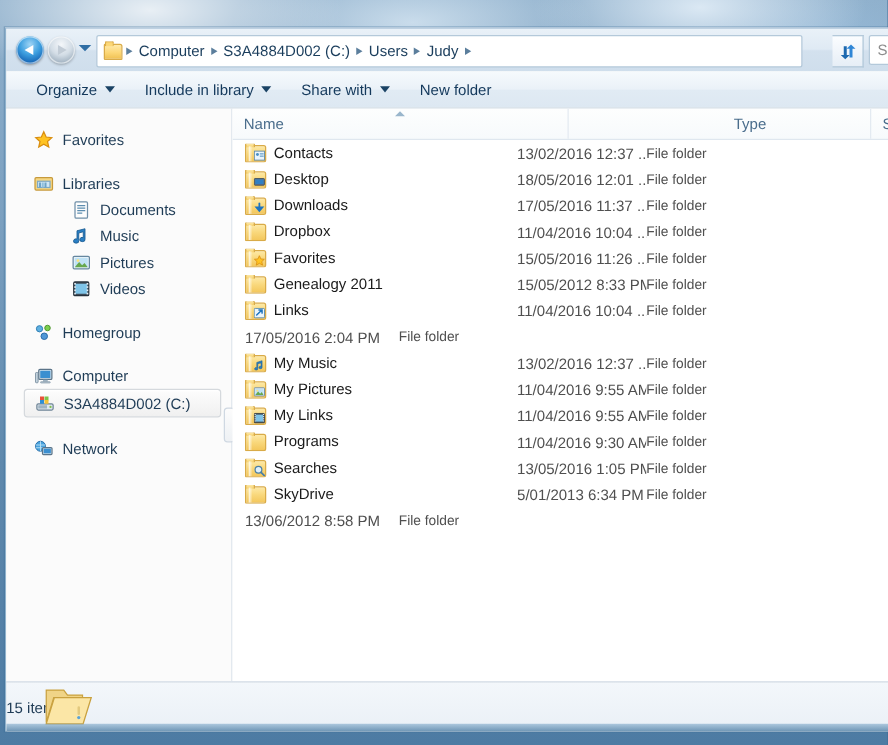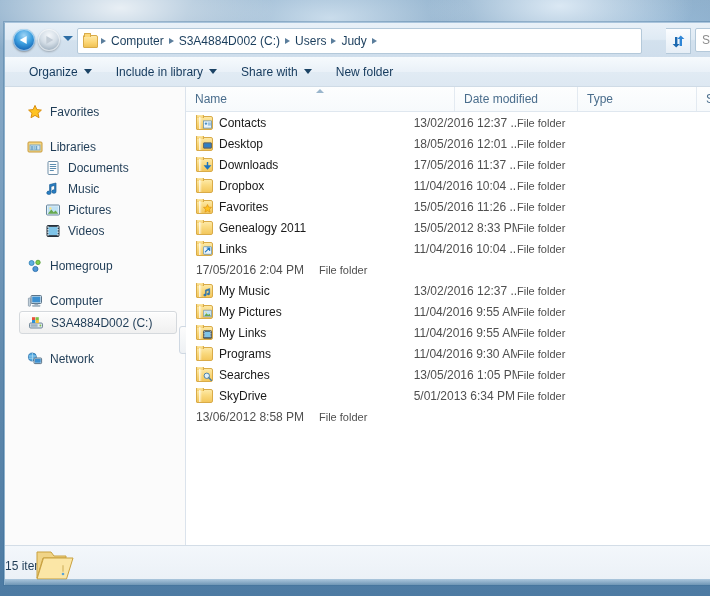--- a/index.html
+++ b/index.html
@@ -107,21 +107,21 @@
   
   #body{position:relative;height:458px;background:#fbfbfb;}
   #nav{
     position:absolute;left:0;top:0;width:180px;height:100%;
     background:#fbfbfb;border-right:1px solid #dbe3ec;overflow:hidden;
   }
   .nav-group{margin-top:14px;}
   .nav-row{
     display:flex;align-items:center;height:21px;padding-left:22px;gap:7px;color:#1f3c56;font-size:12px;white-space:nowrap;
   }
-  .nav-row.child{padding-left:40px;}
+  .nav-row.child{padding-left:40px;margin-left:12px;}
   .nav-row.sel{
     margin:0 8px 0 14px;padding-left:8px;height:21px;
     background:linear-gradient(180deg,#fdfdfd,#f0f0f0);
     border:1px solid #d5d9dd;border-radius:3px;
     box-shadow:inset 0 1px 0 #fff;
   }
   .nav-label{overflow:hidden;text-overflow:ellipsis;}
   .ico{width:16px;height:16px;flex:none;position:relative;}
   
   #splitter{
@@ -140,21 +140,21 @@
     position:absolute;top:0;height:24px;line-height:24px;color:#4a6d8c;font-size:12px;
     padding-left:9px;box-sizing:border-box;border-right:1px solid #e3eaf1;overflow:hidden;white-space:nowrap;
   }
   .sortarrow{
     position:absolute;width:0;height:0;top:2px;
     border-left:4px solid transparent;border-right:4px solid transparent;border-bottom:4px solid #9ab6cc;
   }
   .row{
     position:relative;height:21px;display:flex;align-items:center;padding-left:10px;
   }
-  .cell-name{display:flex;align-items:center;gap:6px;width:259px;color:#1a1a1a;font-size:12px;white-space:nowrap;overflow:hidden;}
+  .cell-name{display:flex;gap:6px;width:259px;color:#1a1a1a;font-size:12px;white-space:nowrap;overflow:hidden;}
   .cell-date{width:123px;color:#4f4f4f;font-size:12px;white-space:nowrap;overflow:hidden;}
   .cell-type{width:119px;color:#4f4f4f;font-size:11px;white-space:nowrap;overflow:hidden;}
   
   .folder{
     width:15px;height:12px;flex:none;position:relative;margin-top:1px;
     background:linear-gradient(180deg,#fde9a6 0%,#f9d87c 48%,#f3c75c 100%);
     border:1px solid #d9ab48;border-radius:1px 2px 2px 1px;
   }
   .folder::before{
     content:"";position:absolute;left:-1px;top:-3px;width:6px;height:3px;
@@ -380,21 +380,20 @@
 
     <div id="splitter"></div>
 
     <div id="list">
 
       <div id="headrow">
         <div class="hcell" style="left:0;width:269px;">
           <span>Name</span>
           <i class="sortarrow" style="left:130px;"></i>
         </div>
-        <div class="hcell" style="left:269px;width:123px;">Date modified</div>
         <div class="hcell" style="left:392px;width:119px;">Type</div>
         <div class="hcell" style="left:511px;width:60px;">Size</div>
       </div>
 
       <div id="rows">
           <div class="row">
             <div class="cell-name">
               <div class="folder">
                 <svg class="ovl" viewBox="0 0 10 10">
                   <rect x="0.5" y="1" width="9" height="8" fill="#eaf4fb" stroke="#5d89a8" stroke-width=".8"></rect>

